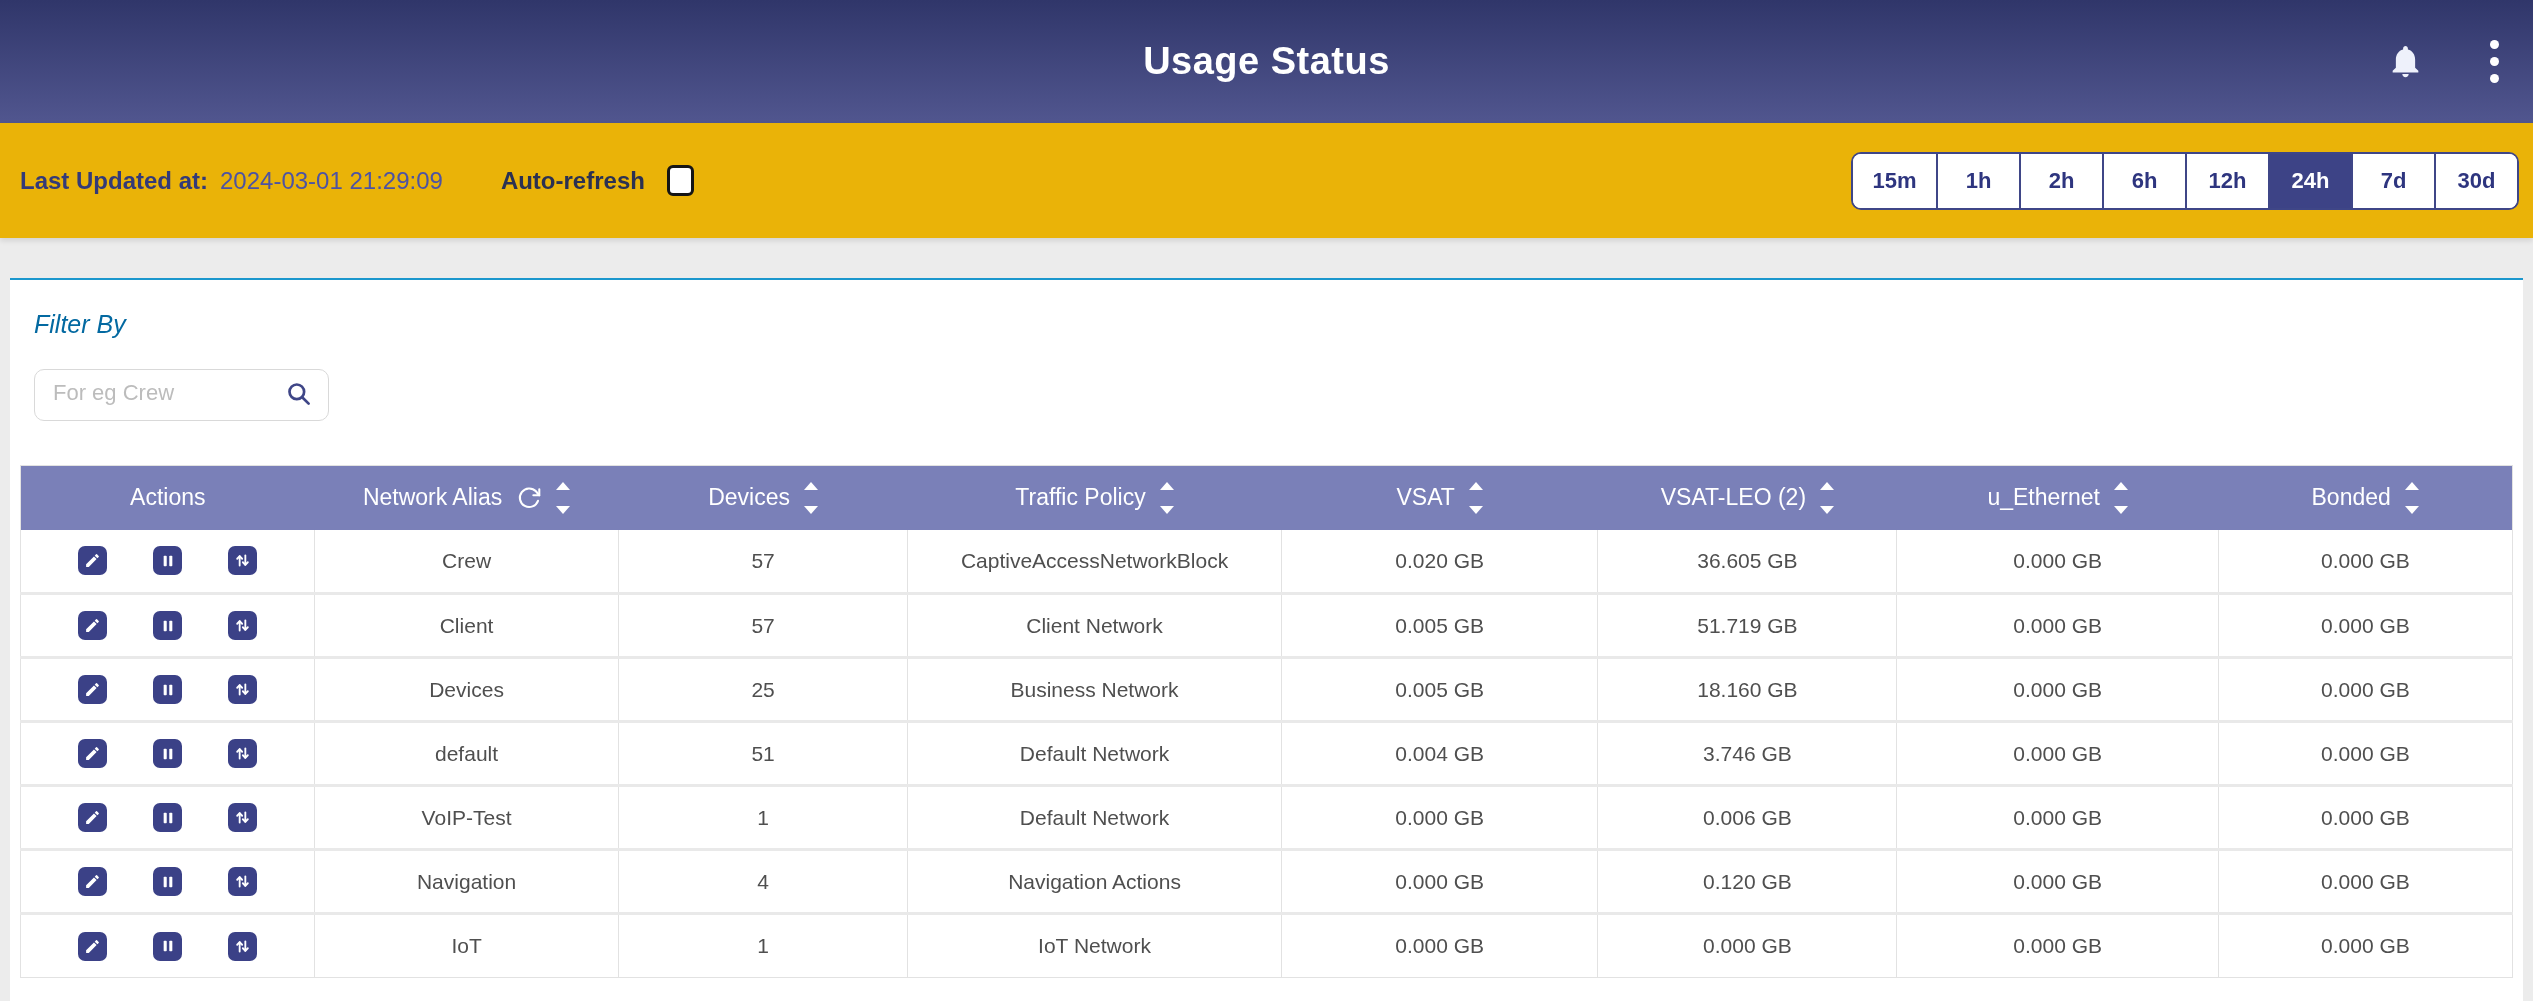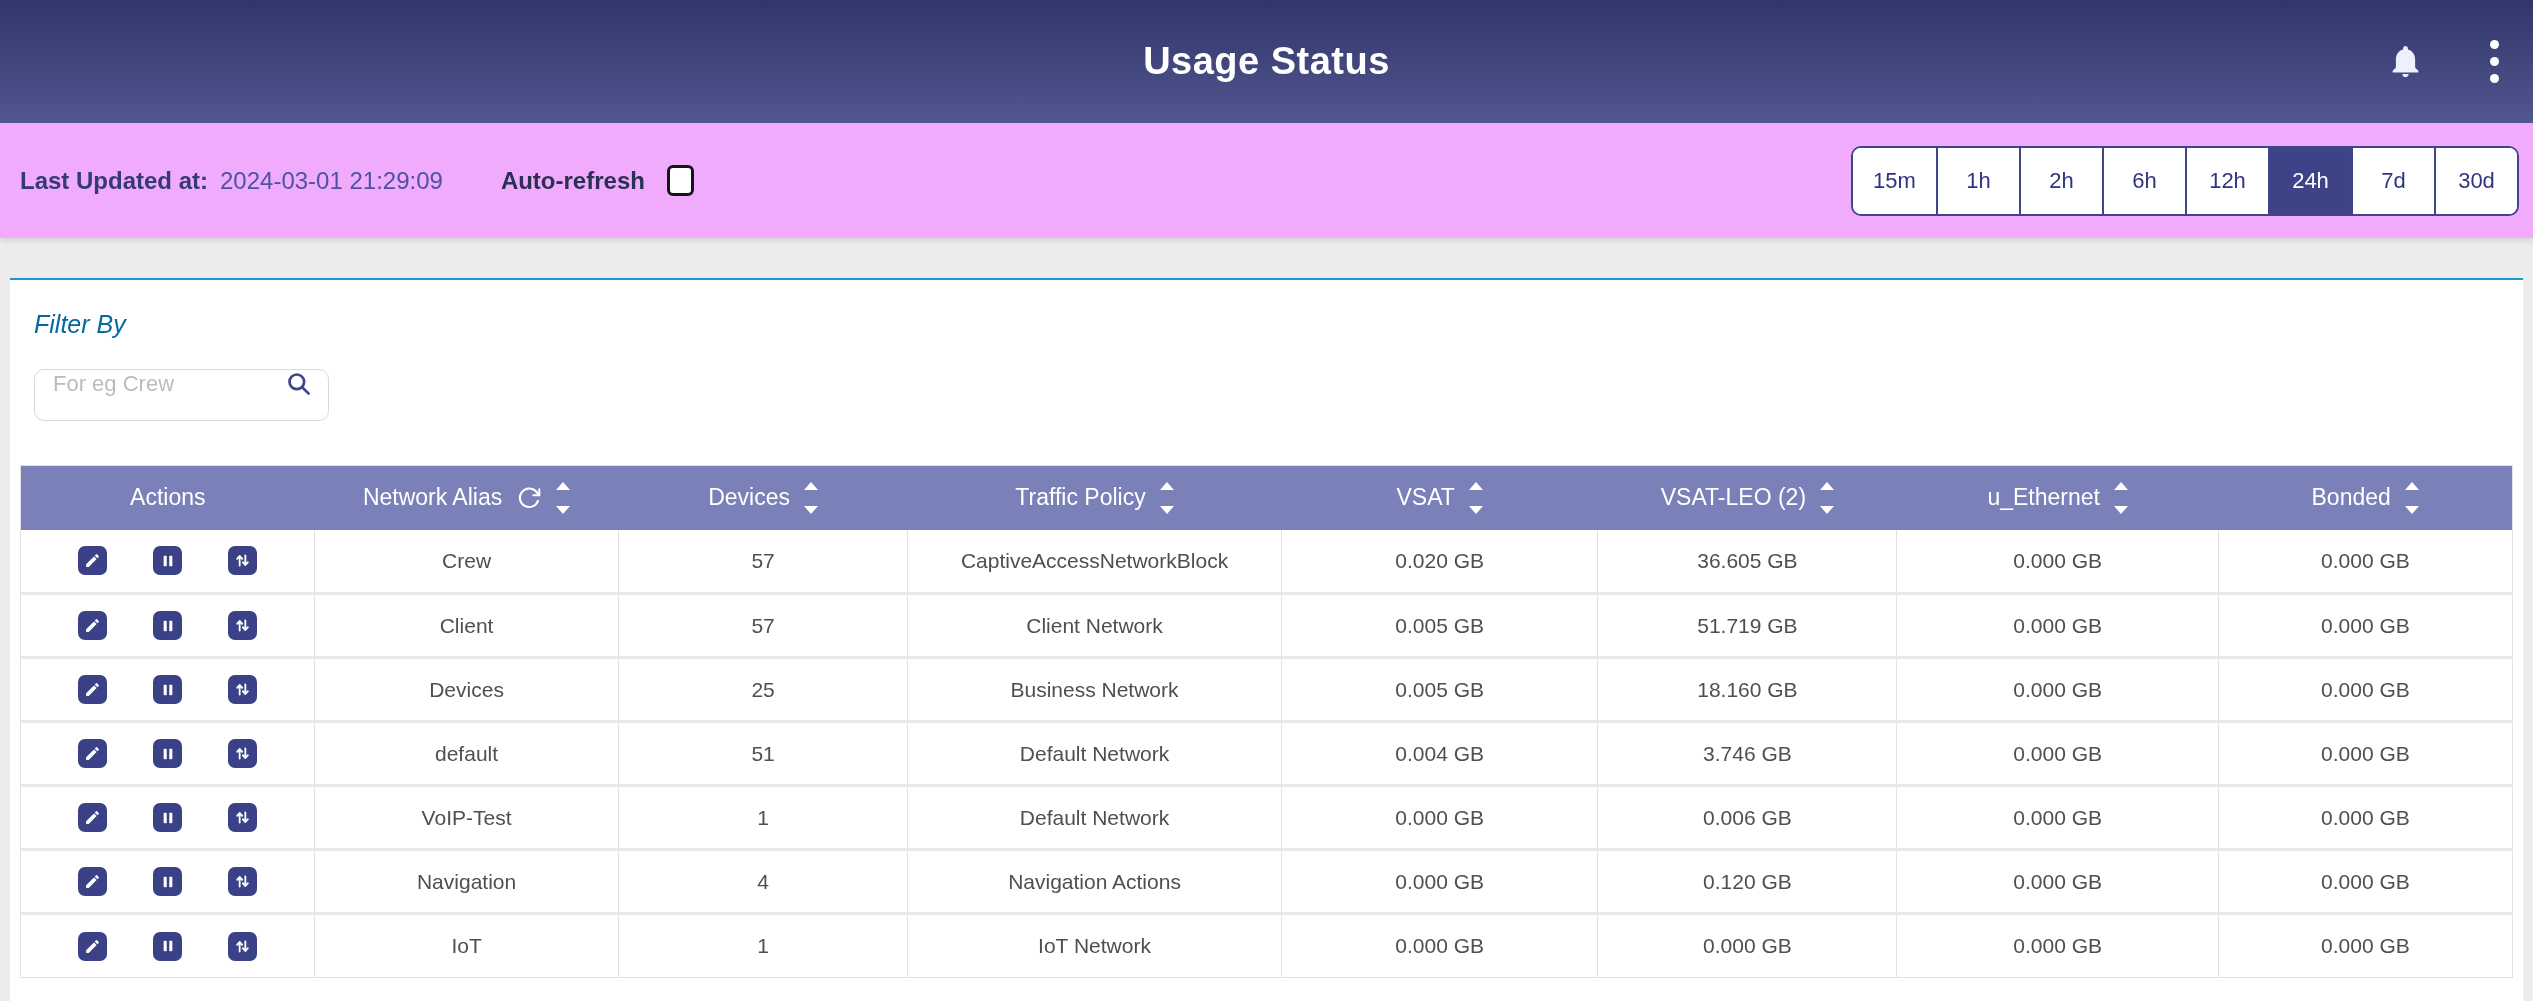--- a/index.html
+++ b/index.html
@@ -23,55 +23,55 @@
   .topbar-icons {
     position: absolute; right: 30px; top: 0; height: 100%;
     display: flex; align-items: center; gap: 62px;
   }
   .icon-btn { display: flex; align-items: center; justify-content: center; cursor: pointer; }
   .kebab { display: flex; flex-direction: column; gap: 8px; padding: 4px; }
   .kebab span { width: 9px; height: 9px; border-radius: 50%; background: #fff; }
 
   
   .subbar {
-    height: 115px; background: #f0abfc;
+    height: 115px; background: #eab308;
     display: flex; align-items: center; justify-content: space-between;
     padding: 0 14px 0 20px;
     box-shadow: 0 3px 5px rgba(0,0,0,.10);
     position: relative; z-index: 2;
   }
   .subbar-left { display: flex; align-items: center; font-size: 24px; }
   .lu-label  { font-weight: 700; color: #333a78; }
   .lu-value  { color: #4d53a3; margin-left: 12px; }
   .ar-label  { font-weight: 700; color: #2b3152; margin-left: 58px; }
   .checkbox  {
     width: 27px; height: 31px; margin-left: 22px;
     border: 3px solid #151515; border-radius: 6px; background: #fff; cursor: pointer;
   }
   .range-group {
     display: flex; border: 2px solid #3f4687; border-radius: 10px;
     overflow: hidden; background: #fff;
   }
   .range-btn {
-    width: 83px; height: 66px; display: flex; align-items: center; justify-content: center;
-    font-size: 22px; font-weight: 400; color: #2e357f; background: #fff;
+    width: 83px; height: 54px; display: flex; align-items: center; justify-content: center;
+    font-size: 22px; font-weight: 700; color: #2e357f; background: #fff;
     border-left: 2px solid #3f4687; cursor: pointer;
   }
   .range-btn:first-child { border-left: none; }
   .range-btn.selected { background: #3d4386; color: #fff; }
 
   
   .card { margin: 40px 10px 0; background: #fff; height: 900px; }
   .card-title { padding: 30px 0 0 24px; font-size: 27px; font-weight: 600; color: #2c337f; }
   .teal-divider { height: 2px; background: #1b97cd; margin-top: 24px; }
   .filter-label { margin: 30px 0 30px 24px; font-size: 25px; color: #0369a1; font-style: italic; }
   .search-box {
     margin-left: 24px; width: 295px; height: 52px;
     border: 1px solid #d9d9d9; border-radius: 10px;
-    display: flex; align-items: flex-start; padding: 0 16px; background: #fff;
+    display: flex; align-items: flex-end; padding: 13px 16px; background: #fff;
   }
   .search-box input {
     flex: 1; min-width: 0; border: none; outline: none; background: transparent;
     font-size: 22px; color: #444; font-family: "Liberation Sans", sans-serif;
   }
   .search-box input::placeholder { color: #bcbcbc; }
 
   
   table {
     width: calc(100% - 20px); margin: 44px 10px 0;

